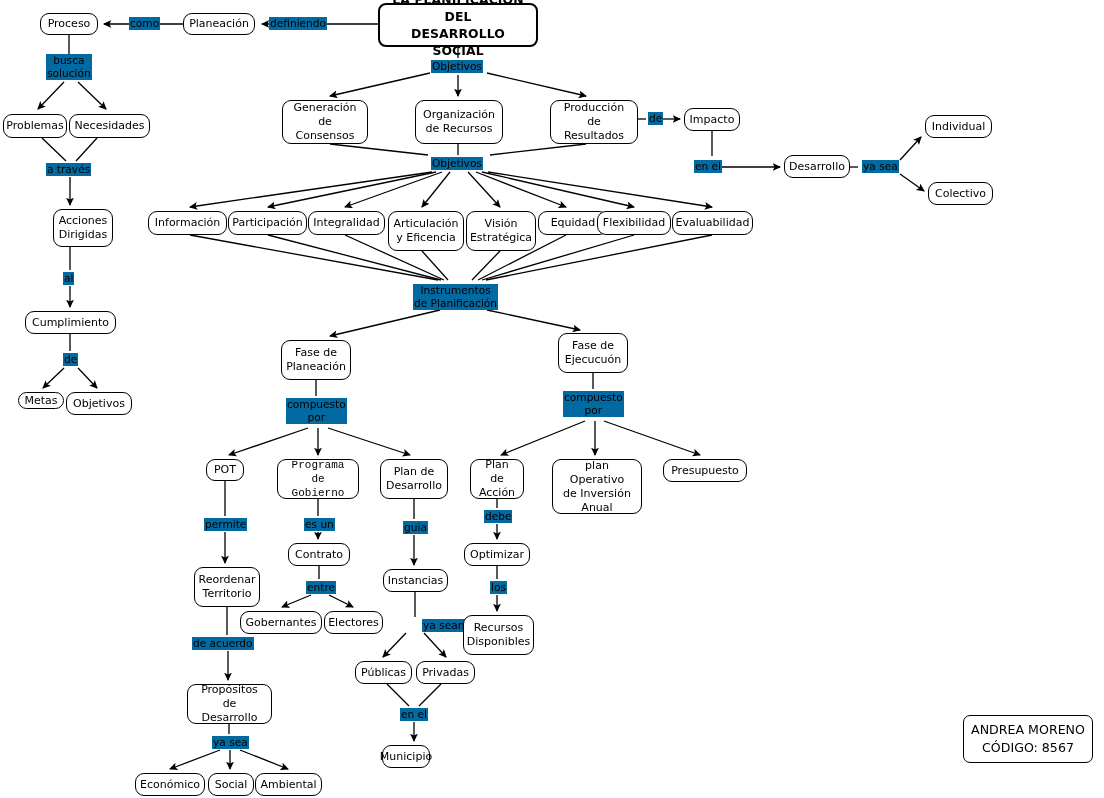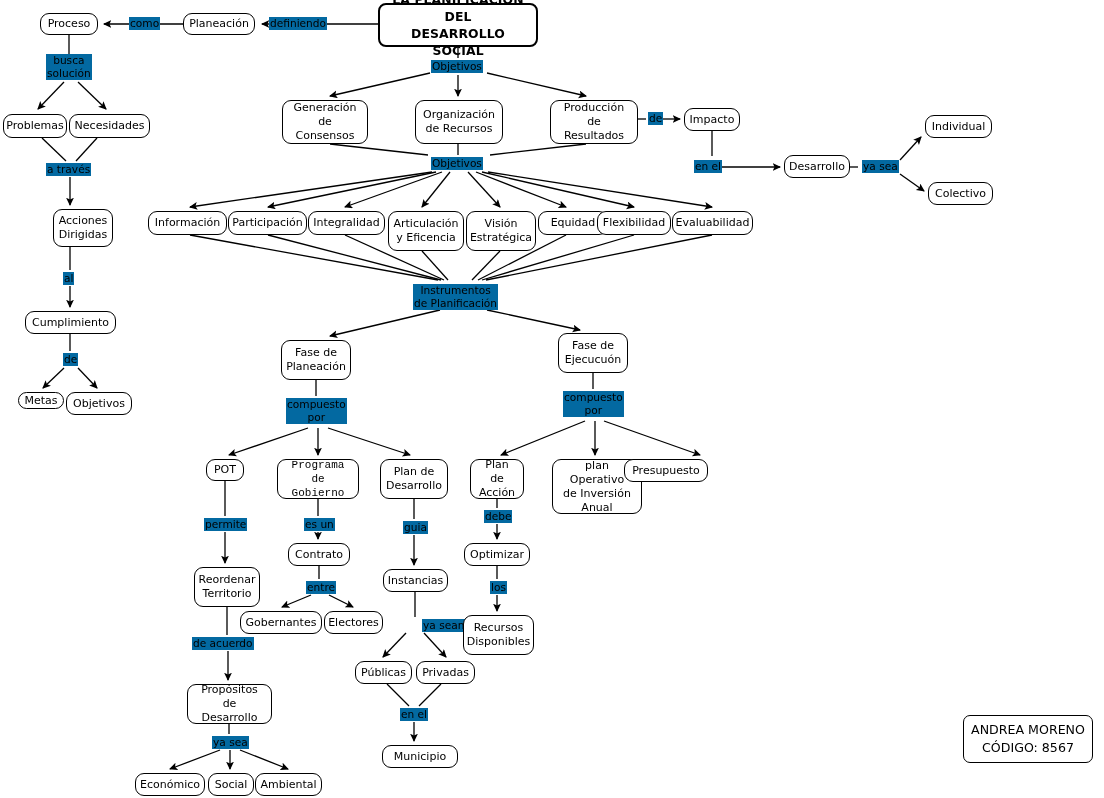--- a/index.html
+++ b/index.html
@@ -196,30 +196,30 @@
       <div class="node" style="left: 206px; top: 459px; width: 38px; height: 22px;">POT</div>
       <div class="node" style="left: 277px; top: 459px; width: 82px; height: 40px; font-family: Liberation Mono, monospace;">Programa
 de Gobierno</div>
       <div class="node" style="left: 380px; top: 459px; width: 68px; height: 40px;">Plan de
 Desarrollo</div>
       <div class="node" style="left: 470px; top: 459px; width: 54px; height: 40px;">Plan de
 Acción</div>
       <div class="node" style="left: 552px; top: 459px; width: 90px; height: 55px;">plan Operativo
 de Inversión
 Anual</div>
-      <div class="node" style="left: 624px; top: 459px; width: 84px; height: 23px;">Presupuesto</div>
+      <div class="node" style="left: 663px; top: 459px; width: 84px; height: 23px;">Presupuesto</div>
       <div class="node" style="left: 194px; top: 567px; width: 66px; height: 40px;">Reordenar
 Territorio</div>
       <div class="node" style="left: 288px; top: 543px; width: 62px; height: 23px;">Contrato</div>
       <div class="node" style="left: 240px; top: 611px; width: 82px; height: 23px;">Gobernantes</div>
       <div class="node" style="left: 324px; top: 611px; width: 59px; height: 23px;">Electores</div>
       <div class="node" style="left: 383px; top: 569px; width: 65px; height: 23px;">Instancias</div>
       <div class="node" style="left: 355px; top: 661px; width: 57px; height: 23px;">Públicas</div>
       <div class="node" style="left: 416px; top: 661px; width: 59px; height: 23px;">Privadas</div>
-      <div class="node" style="left: 382px; top: 745px; width: 76px; height: 23px;">Municipio</div>
+      <div class="node" style="left: 382px; top: 745px; width: 48px; height: 23px;">Municipio</div>
       <div class="node" style="left: 464px; top: 543px; width: 66px; height: 23px;">Optimizar</div>
       <div class="node" style="left: 463px; top: 615px; width: 71px; height: 40px;">Recursos
 Disponibles</div>
       <div class="node" style="left: 187px; top: 684px; width: 85px; height: 40px;">Propósitos
 de Desarrollo</div>
       <div class="node" style="left: 135px; top: 773px; width: 70px; height: 23px;">Económico</div>
       <div class="node" style="left: 208px; top: 773px; width: 46px; height: 23px;">Social</div>
       <div class="node" style="left: 255px; top: 773px; width: 67px; height: 23px;">Ambiental</div>
       <div class="node author" style="left: 963px; top: 715px; width: 130px; height: 48px;">ANDREA MORENO
 CÓDIGO: 8567</div>

